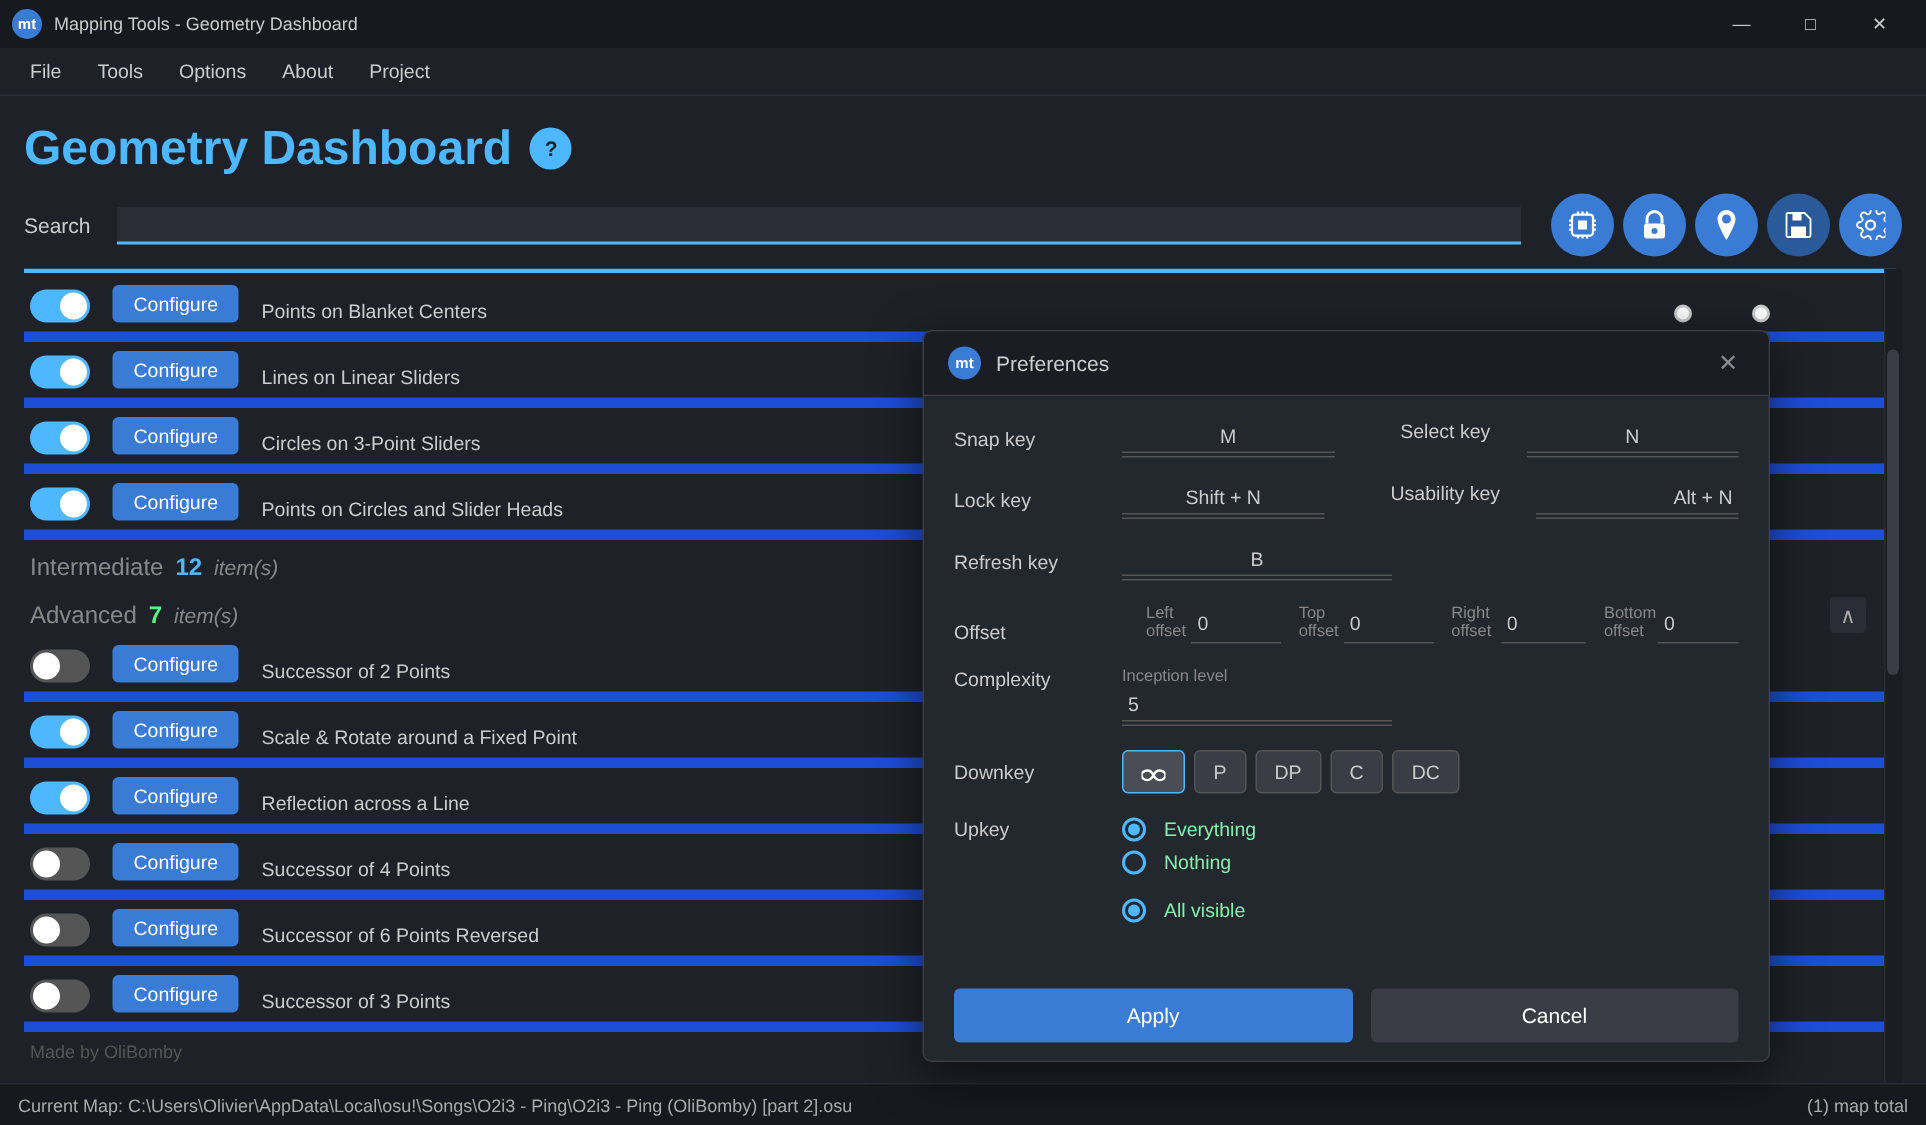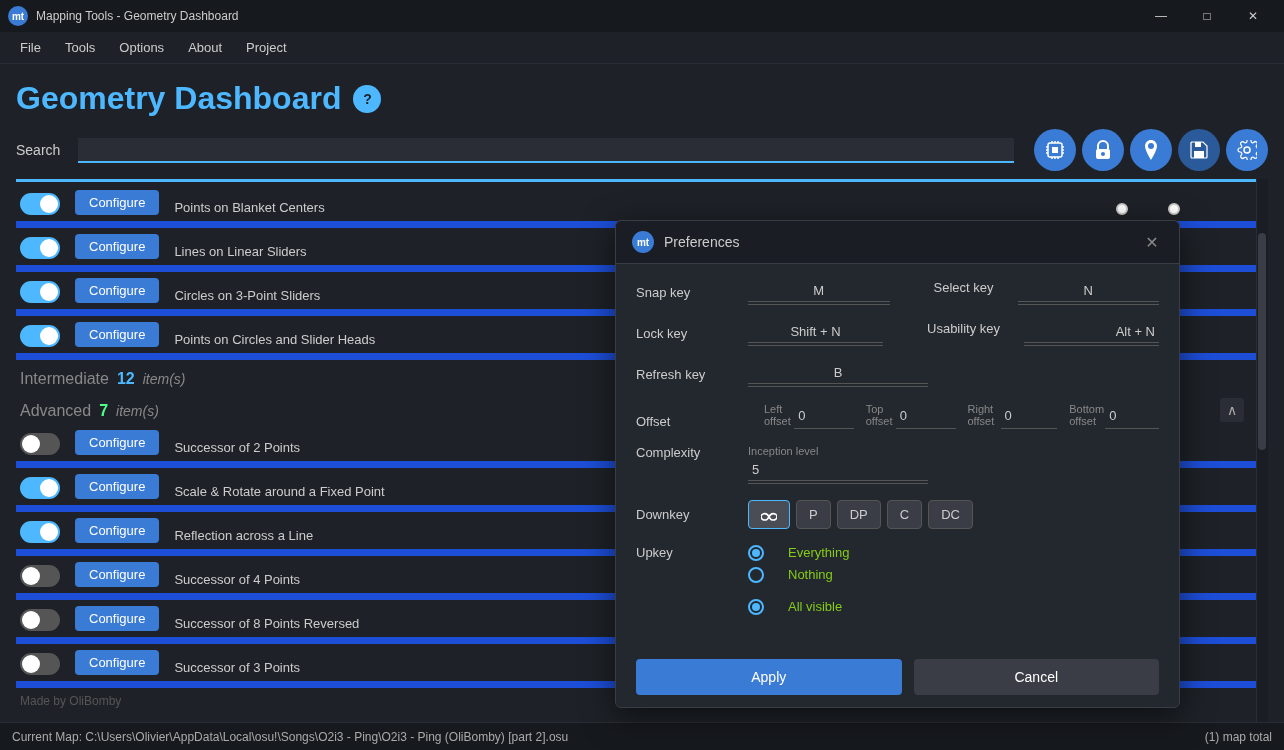--- a/index.html
+++ b/index.html
@@ -336,23 +336,23 @@
 
     
     .radio-group {
       display: flex;
       flex-direction: column;
       gap: 6px;
     }
     .radio-item {
       display: flex;
       align-items: center;
-      gap: 24px;
+      gap: 12px;
       font-size: 13px;
-      color: #84cc16;
+      color: #86efac;
     }
     .radio-circle {
       width: 16px; height: 16px;
       border-radius: 50%;
       border: 2px solid #4db8ff;
       display: flex; align-items: center; justify-content: center;
       flex-shrink: 0;
     }
     .radio-circle.checked::after {
       content: '';
@@ -561,21 +561,21 @@
           </div>
         <button class="configure-btn">Configure</button>
         <span class="tool-label">Successor of 4 Points</span>
       </div>
 
       <div class="tool-row">
         <div class="toggle off">
             <div class="toggle-knob"></div>
           </div>
         <button class="configure-btn">Configure</button>
-        <span class="tool-label">Successor of 8 Points Reversed</span>
+        <span class="tool-label">Successor of 6 Points Reversed</span>
       </div>
 
       <div class="tool-row">
         <div class="toggle off">
             <div class="toggle-knob"></div>
           </div>
         <button class="configure-btn">Configure</button>
         <span class="tool-label">Successor of 3 Points</span>
       </div>
 

